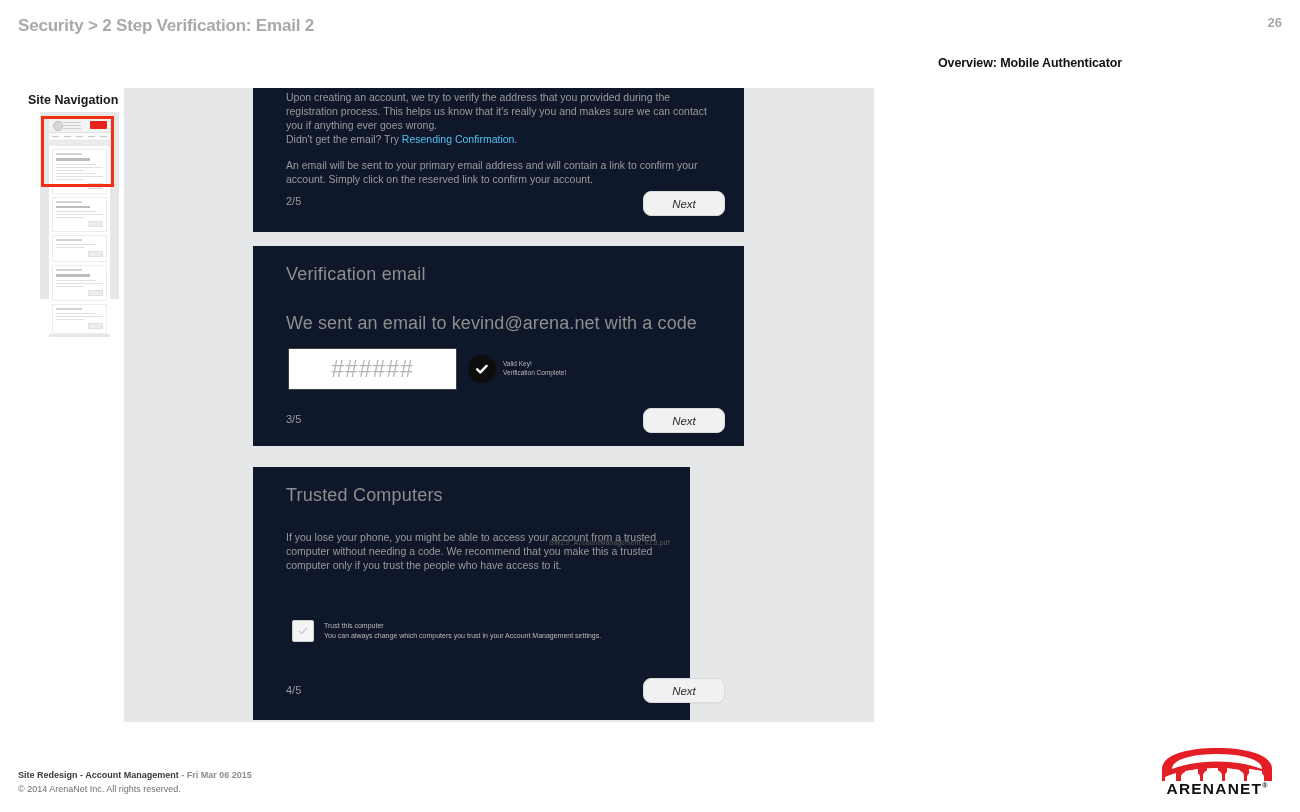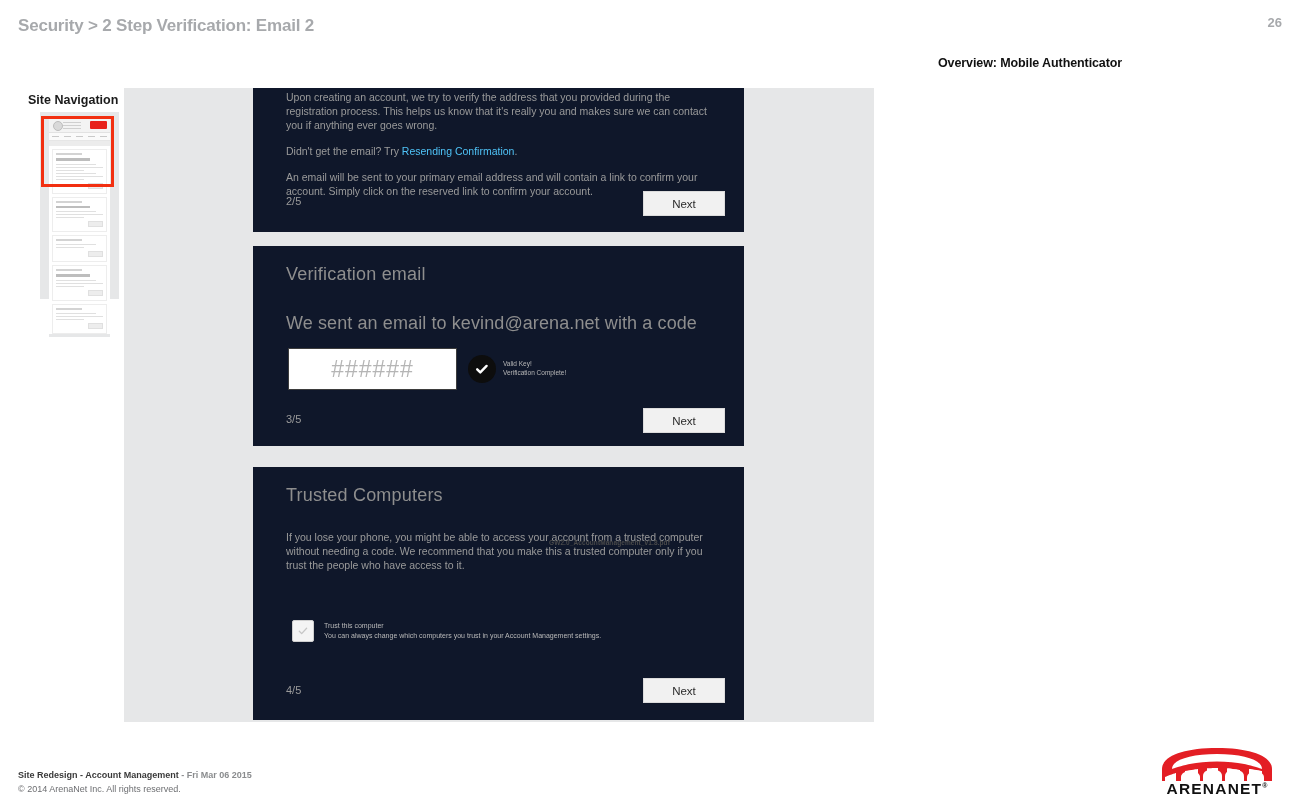--- a/index.html
+++ b/index.html
@@ -178,21 +178,21 @@
     background: #e6e7e8;
   }
   .card {
     position: absolute;
     left: 253px;
     background: #0f172a;
     box-sizing: border-box;
   }
   .card-1 { top: 88px; width: 491px; height: 144px; }
   .card-2 { top: 246px; width: 491px; height: 200px; }
-  .card-3 { top: 467px; width: 491px; height: 253px; }
+  .card-3 { top: 467px; width: 437px; height: 253px; }
 
   .card-inner { padding: 0 33px; }
 
   .card-title {
     font-size: 18px;
     color: #8e8e8e;
     font-weight: normal;
     letter-spacing: 0.2px;
     margin: 0;
   }
@@ -219,28 +219,29 @@
     font-size: 11px;
     color: #9a9a9a;
     text-align: center;
   }
   .next-btn {
     position: absolute;
     width: 80px;
     height: 23px;
     background: #f1f1f1;
     border: 1px solid #dcdcdc;
-    border-radius: 0;
+    border-radius: 8px;
     font-size: 11.5px;
     color: #2b2b2b;
     display: flex;
     align-items: center;
     justify-content: center;
     font-family: "Liberation Sans", sans-serif;
     box-shadow: 0 1px 0 rgba(0,0,0,0.04);
+    font-style: italic;
   }
 
   
   .code-input {
     position: absolute;
     left: 288px;
     top: 348px;
     width: 169px;
     height: 42px;
     border: 1px solid #3d3d3d;
@@ -423,21 +424,21 @@
   </div>
   <div class="thumb-gap"></div>
 </div>
 <div class="thumb-highlight"></div>
 
 <div class="mock-bg"></div>
 
 <div class="card card-1">
   <div class="card-inner" style="padding-top:2px;">
     <p class="body-text">Upon creating an account, we try to verify the address that you provided during the registration process.  This helps us know that it's really you and makes sure we can contact you if anything ever goes wrong.</p>
-    <p class="body-text" style="margin-top:12px;"><span>Didn't get the email? Try </span><span class="link">Resending Confirmation</span><span>.</span></p>
+    <p class="body-text" style=""><span>Didn't get the email? Try </span><span class="link">Resending Confirmation</span><span>.</span></p>
     <p class="body-text" style="margin-top:12px;">An email will be sent to your primary email address and will contain a link to confirm your account. Simply click on the reserved link to confirm your account.</p>
   </div>
 </div>
 <div class="step-label" style="top:195px;">2/5</div>
 <div class="next-btn" style="left:643px; top:191px;">Next</div>
 
 <div class="card card-2">
   <div class="card-inner" style="padding-top:18px;">
     <h2 class="card-title">Verification email</h2>
     <p class="card-question" style="margin-top:28px;">We sent an email to kevind@arena.net with a code</p>

